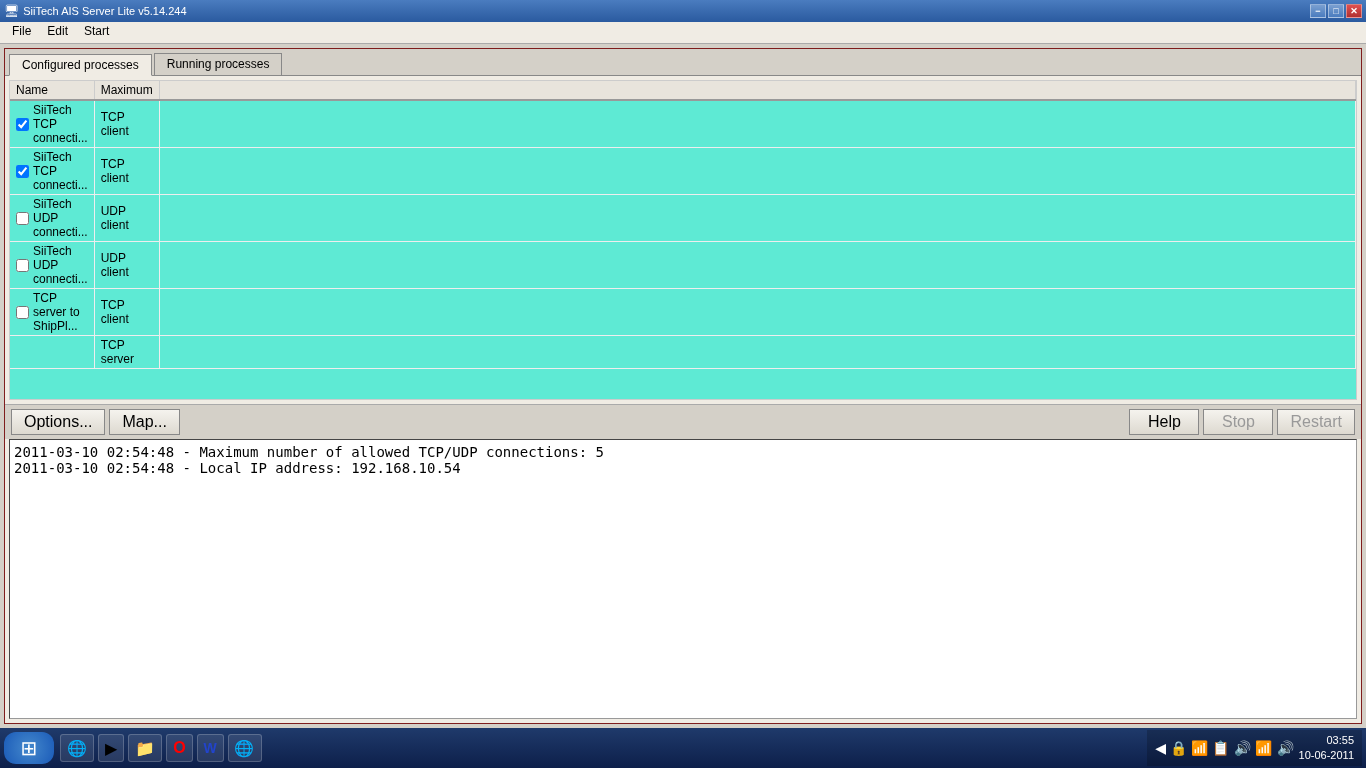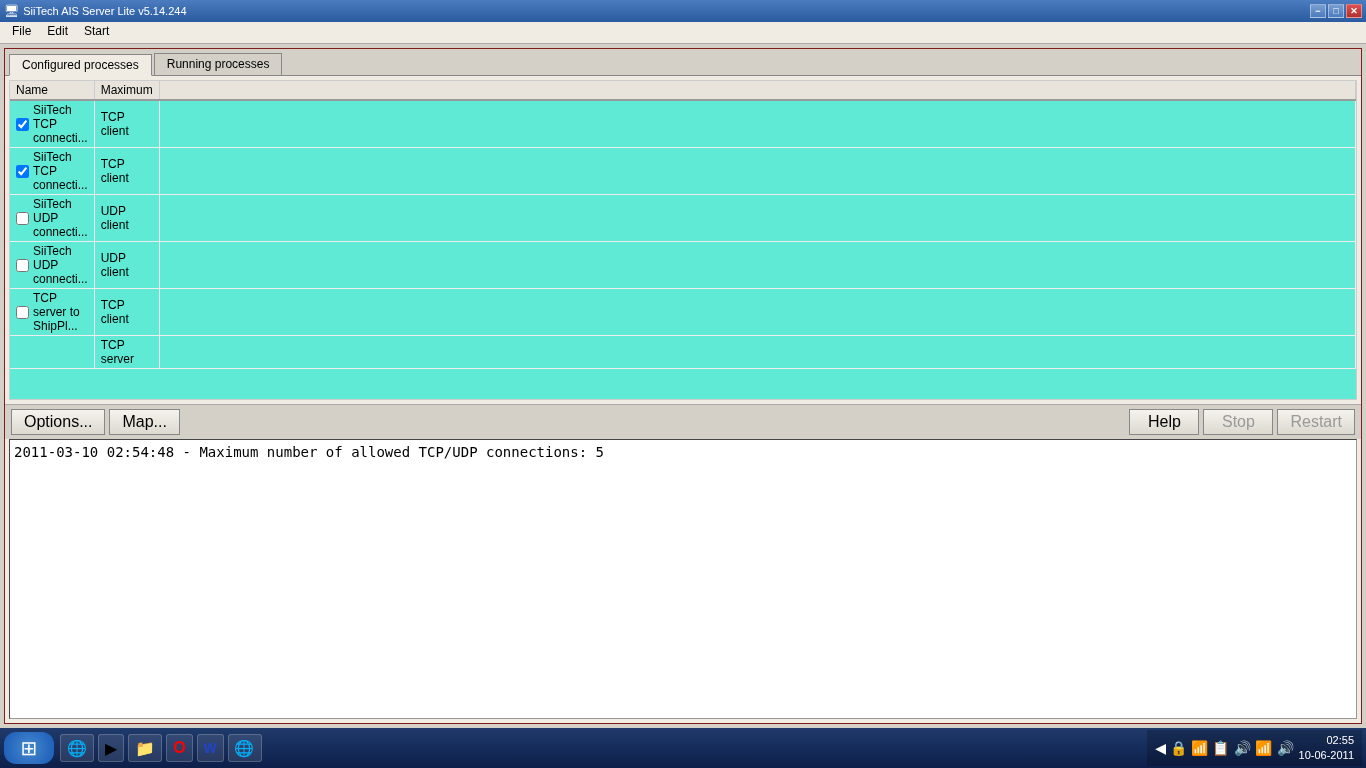--- a/index.html
+++ b/index.html
@@ -352,20 +352,21 @@
     <button class="btn">Map...</button>
     <div class="btn-spacer"></div>
     <button class="btn action-btn">Help</button>
     <button class="btn action-btn" disabled="">Stop</button>
     <button class="btn action-btn" disabled="">Restart</button>
   </div>
 
   <div id="log-area">
     <div id="log-lines">
         <div class="log-line">2011-03-10 02:54:48 - Maximum number of allowed TCP/UDP connections: 5</div>
+        <div class="log-line">2011-03-10 02:54:48 - Local IP address: 192.168.10.54</div>
       </div>
   </div>
 
 </div>
 
 <div id="taskbar">
   <div id="start-button">
     <span style="color:white;font-size:20px;">⊞</span>
   </div>
   <div class="taskbar-app" style="font-size:16px;">🌐</div>
@@ -378,18 +379,18 @@
   <div id="taskbar-right">
     <div id="system-tray">
       <span class="tray-icon">◀</span>
       <span class="tray-icon">🔒</span>
       <span class="tray-icon">📶</span>
       <span class="tray-icon">📋</span>
       <span class="tray-icon">🔊</span>
       <span class="tray-icon">📶</span>
       <span class="tray-icon">🔊</span>
       <div id="clock">
-        <div>02:55</div>
+        <div>03:55</div>
         <div>10-06-2011</div>
       </div>
     </div>
   </div>
 </div>
 
 </body></html>

